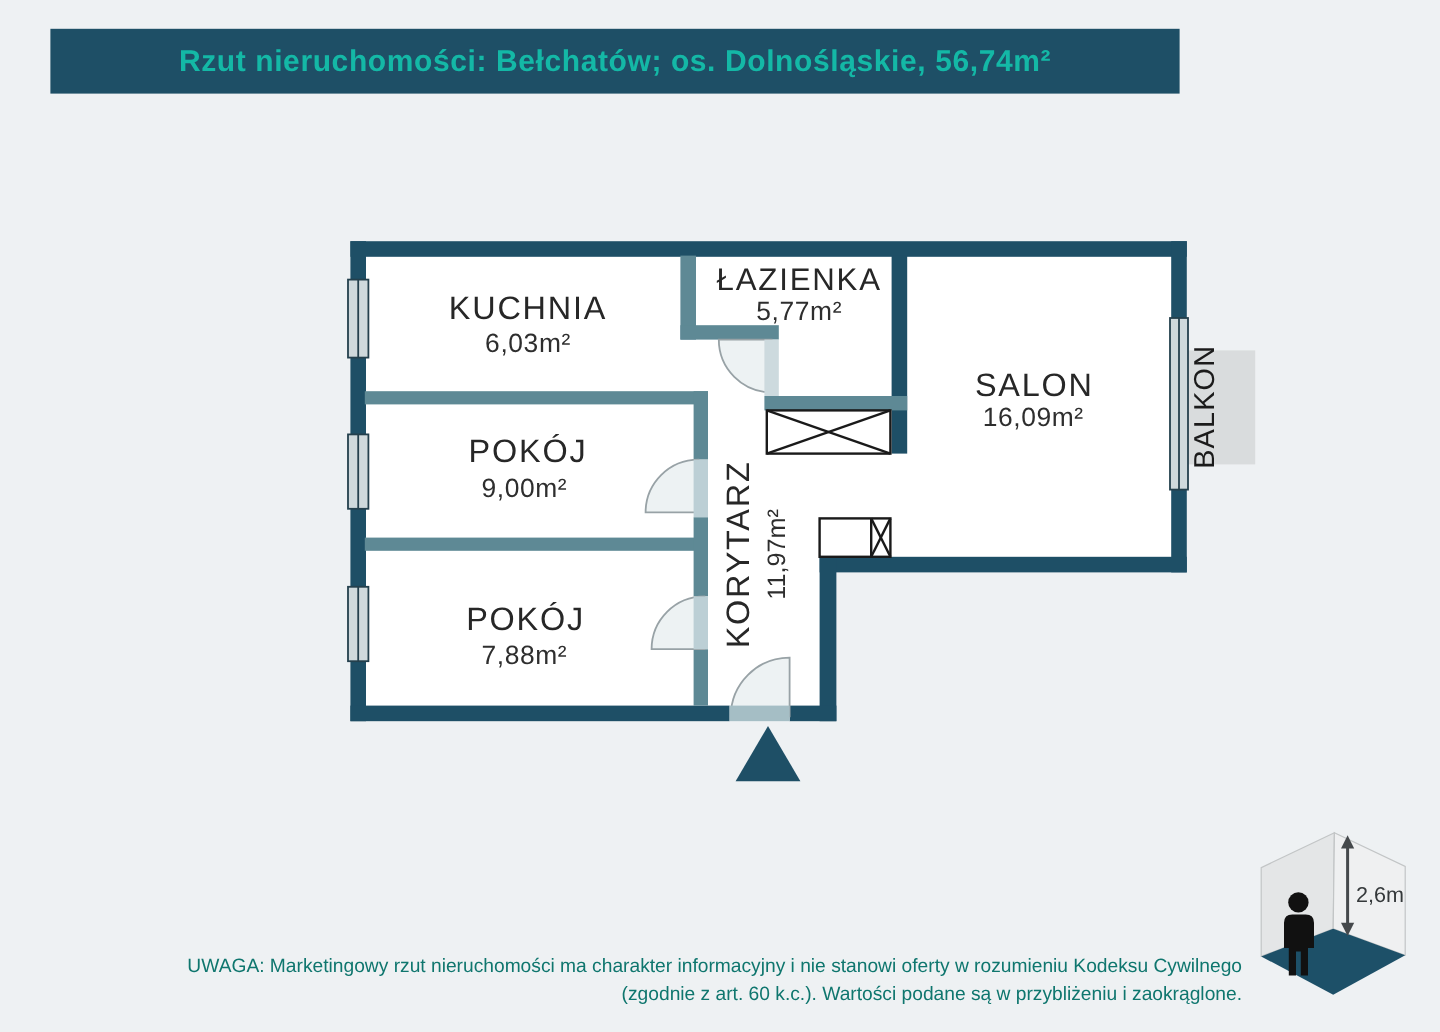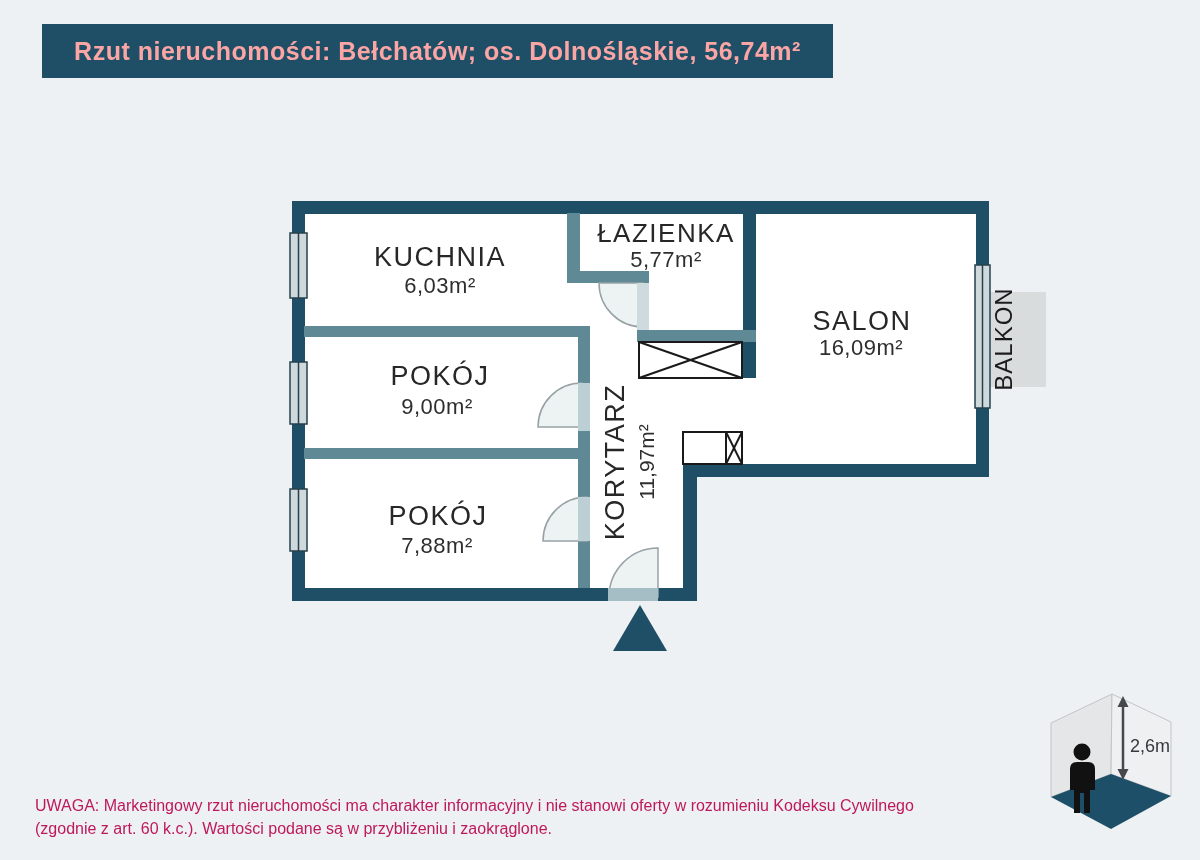--- a/index.html
+++ b/index.html
@@ -1,34 +1,34 @@
 <!DOCTYPE html>
 <html><head>
 <meta charset="utf-8">
 <style>
   html,body{margin:0;padding:0;}
   body{background:#eef1f3;font-family:"Liberation Sans", sans-serif;}
   .page{position:relative;width:1200px;height:860px;background:#eef1f3;overflow:hidden;}
   .banner{
-    position:absolute;left:42px;top:24px;width:791px;height:54px;
-    background:#1e4f66;color:#fca5a5;
+    position:absolute;left:42px;top:24px;width:941px;height:54px;
+    background:#1e4f66;color:#14b8a6;
     font-size:25px;font-weight:bold;letter-spacing:.5px;
     line-height:54px;text-align:center;white-space:nowrap;
   }
   .plan-svg{position:absolute;left:0;top:0;}
   .room-name{font-size:27px;fill:#272727;letter-spacing:1.5px;}
   .room-name.small{font-size:26px;}
   .room-area{font-size:22px;fill:#2e2e2e;letter-spacing:.5px;}
   .rot-name{font-size:27px;fill:#272727;letter-spacing:1.5px;}
   .rot-area{font-size:21px;fill:#2e2e2e;}
   .balkon-label{font-size:24px;fill:#1b1b1b;letter-spacing:1px;}
   .cube-label{font-size:18px;fill:#35393b;}
   .footer{
     position:absolute;left:35px;top:794px;width:1000px;
-    text-align:left;color:#be185d;font-size:16px;line-height:23px;
+    text-align:right;color:#0f766e;font-size:16px;line-height:23px;
   }
 </style>
 </head>
 <body>
 
 <div class="page">
 
   <div class="banner">
     <span>Rzut nieruchomości: Bełchatów; os. Dolnośląskie, 56,74m²</span>
   </div>

